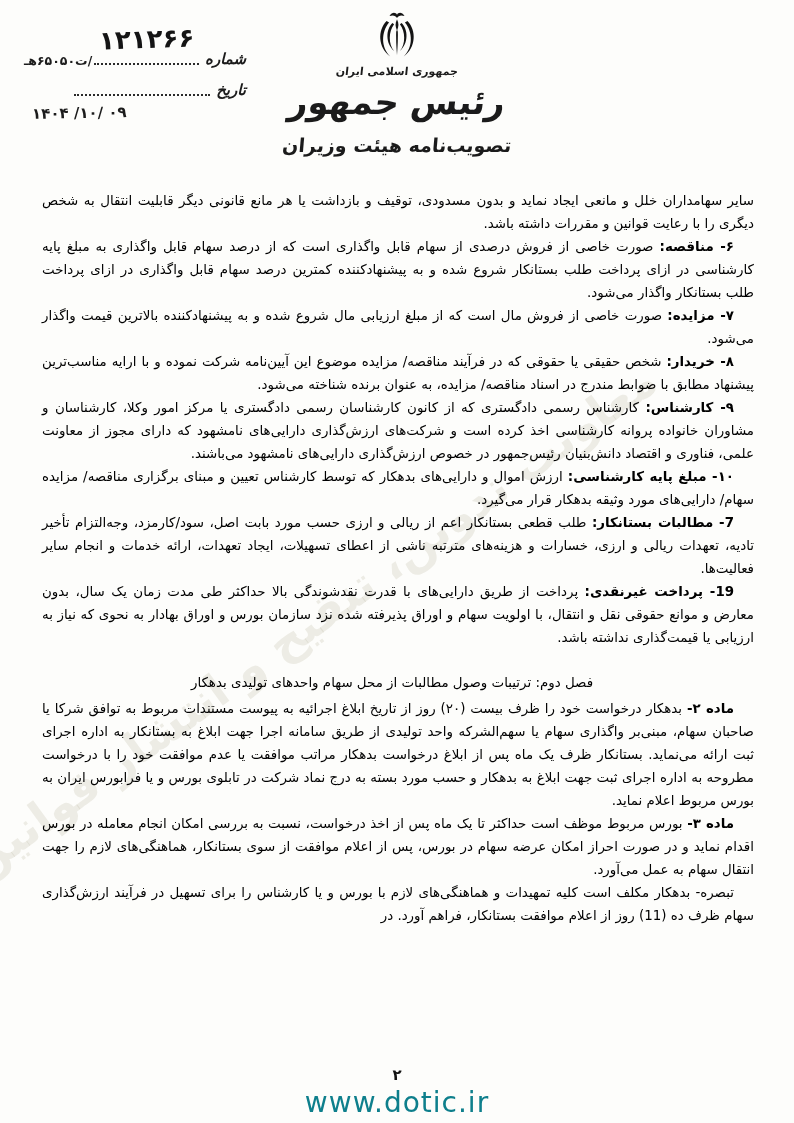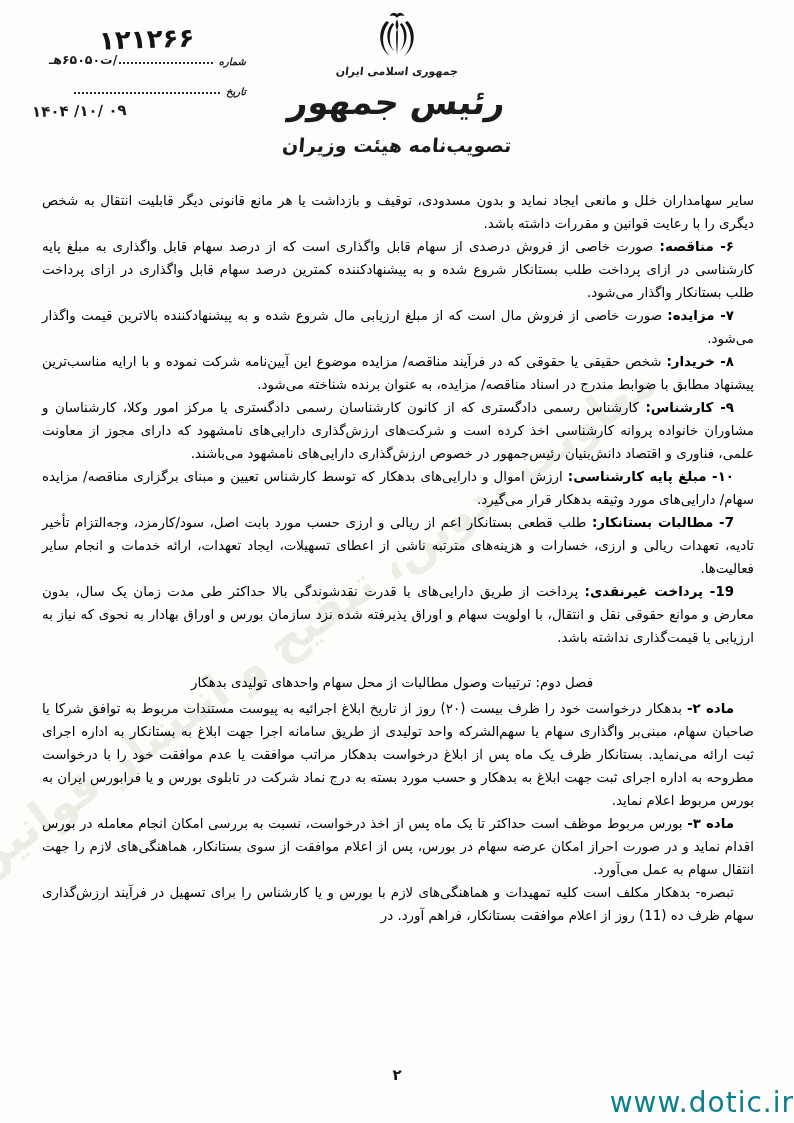--- a/index.html
+++ b/index.html
@@ -7,23 +7,23 @@
     width:794px;height:1123px;position:relative;overflow:hidden;
     background:#fdfdfb;color:#1b1b1b;
     font-family:"DejaVu Sans",sans-serif;
   }
   
   .head-left{
     position:absolute;top:50px;left:24px;width:222px;
     direction:rtl;font-size:13px;
   }
   .hl-row{display:flex;align-items:flex-end;position:relative;}
-  .hl-label{font-weight:bold;font-style:italic;font-size:10px;padding-left:4px;white-space:nowrap;}
+  .hl-label{font-weight:bold;font-style:italic;font-size:15px;padding-left:4px;white-space:nowrap;}
   .hl-dots{flex:1;border-bottom:2px dotted #2a2a2a;height:12px;margin:0 2px 3px 2px;}
-  .hl-code{font-size:12.5px;font-weight:bold;white-space:nowrap;margin-left:25px;}
+  .hl-code{font-size:12.5px;font-weight:bold;white-space:nowrap;}
   .num-stamp{
     position:absolute;top:-26px;right:52px;
     font-size:26px;font-weight:bold;letter-spacing:4px;
     transform:rotate(-2deg);color:#141414;
   }
   .hl-row2{margin-top:13px;padding-left:48px;justify-content:space-between;}
   .date-stamp{
     margin-top:4px;text-align:left;padding-left:8px;
     font-size:15px;font-weight:bold;letter-spacing:2px;
     direction:ltr;unicode-bidi:isolate;transform:rotate(-1deg);
@@ -57,21 +57,21 @@
     font-weight:normal;margin:22px 0 3px 0 !important;text-indent:12px;
     text-align:center;
   }
   
   .page-num{
     position:absolute;bottom:39px;left:0;width:100%;
     text-align:center;font-size:15px;font-weight:bold;color:#111;
   }
   .site-url{
     position:absolute;bottom:4px;left:0;width:100%;
-    text-align:right;font-size:28px;color:#0e7f8c;
+    text-align:center;font-size:28px;color:#0e7f8c;
     direction:ltr;letter-spacing:1px;
   }
 </style>
 </head>
 <body>
 
 <div class="head-left">
   <div class="hl-row">
     <span class="hl-label">شماره</span>
     <span class="hl-dots"></span>

